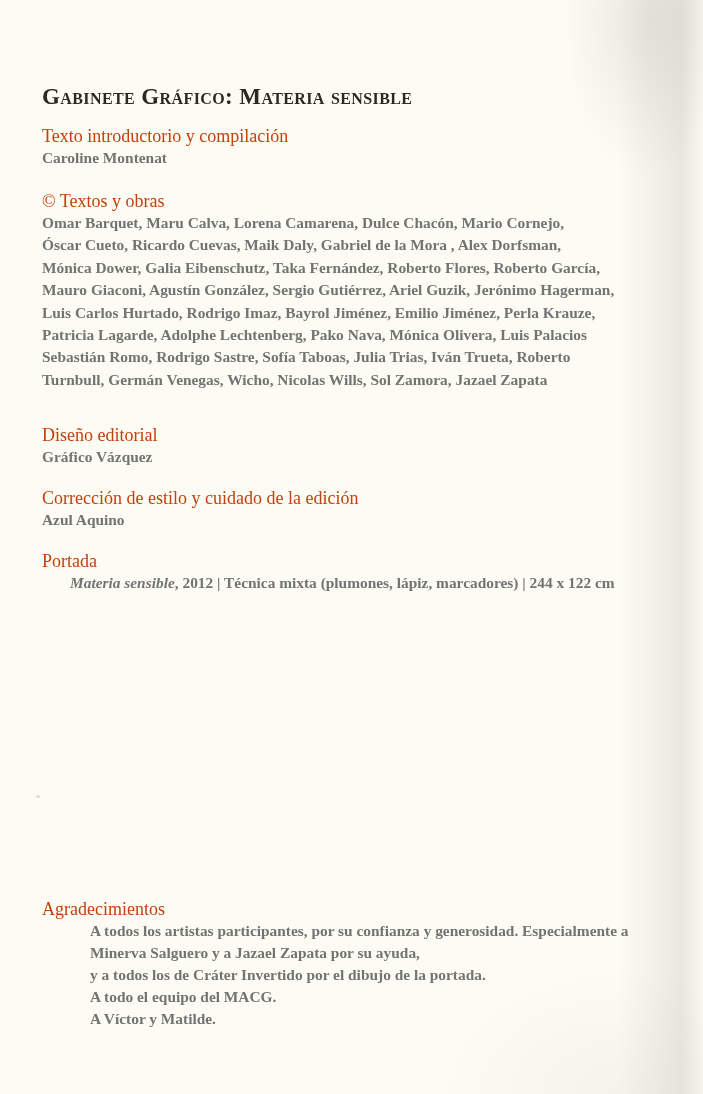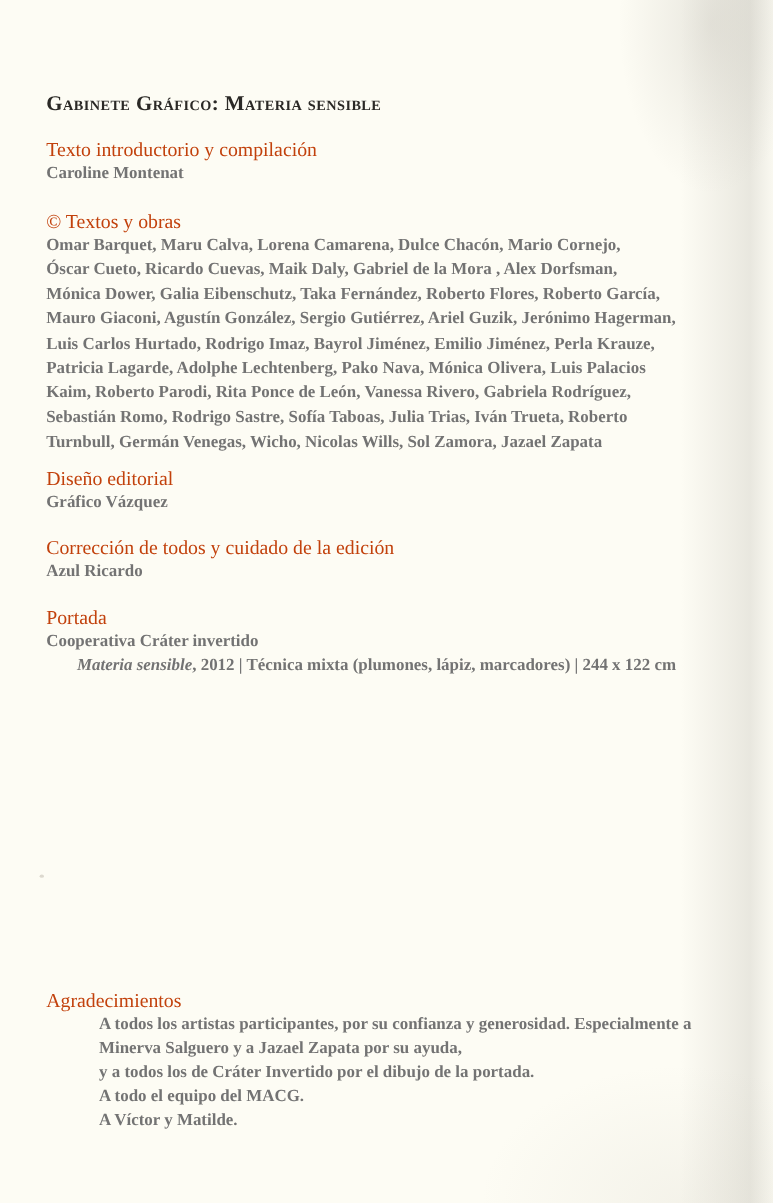--- a/index.html
+++ b/index.html
@@ -14,21 +14,21 @@
   .scan-shading {
     position: absolute; inset: 0;
     pointer-events: none;
     background:
       radial-gradient(ellipse 120px 220px at 92% 2%, rgba(150,146,136,0.20), rgba(150,146,136,0) 70%),
       radial-gradient(ellipse 260px 180px at 88% 100%, rgba(180,175,160,0.12), rgba(180,175,160,0) 70%),
       linear-gradient(to right, rgba(170,166,155,0) 88%, rgba(160,156,146,0.14) 94%, rgba(140,137,128,0.18) 97%, rgba(200,197,187,0.06) 100%);
   }
   .sec { position: absolute; left: 42px; }
   .page-title {
-    font-size: 19px;
+    font-size: 23px;
     font-weight: bold;
     font-variant: small-caps;
     letter-spacing: 0.4px;
     color: #2b2926;
     white-space: nowrap;
   }
   .label {
     font-size: 18px;
     color: #c2410c;
     line-height: 21px;
@@ -65,38 +65,36 @@
 </div>
 
 <div class="sec artists" style="top:190px;">
   <div class="label" style="line-height:22px;">© Textos y obras</div>
   <div class="bold-line">Omar Barquet, Maru Calva, Lorena Camarena, Dulce Chacón, Mario Cornejo,</div>
   <div class="bold-line">Óscar Cueto, Ricardo Cuevas, Maik Daly, Gabriel de la Mora , Alex Dorfsman,</div>
   <div class="bold-line">Mónica Dower, Galia Eibenschutz, Taka Fernández, Roberto Flores, Roberto García,</div>
   <div class="bold-line">Mauro Giaconi, Agustín González, Sergio Gutiérrez, Ariel Guzik, Jerónimo Hagerman,</div>
   <div class="bold-line">Luis Carlos Hurtado, Rodrigo Imaz, Bayrol Jiménez, Emilio Jiménez, Perla Krauze,</div>
   <div class="bold-line">Patricia Lagarde, Adolphe Lechtenberg, Pako Nava, Mónica Olivera, Luis Palacios</div>
-  <div class="bold-line">Kaim, Roberto Parodi, Rita Ponce de León, Vanessa Rivero, Gabriela Rodríguez,</div>
   <div class="bold-line">Sebastián Romo, Rodrigo Sastre, Sofía Taboas, Julia Trias, Iván Trueta, Roberto</div>
   <div class="bold-line">Turnbull, Germán Venegas, Wicho, Nicolas Wills, Sol Zamora, Jazael Zapata</div>
 </div>
 
 <div class="sec" style="top:425px;">
   <div class="label">Diseño editorial</div>
   <div class="value">Gráfico Vázquez</div>
 </div>
 
 <div class="sec" style="top:488px;">
-  <div class="label">Corrección de todos y cuidado de la edición</div>
-  <div class="value">Azul Ricardo</div>
+  <div class="label">Corrección de estilo y cuidado de la edición</div>
+  <div class="value">Azul Aquino</div>
 </div>
 
 <div class="sec" style="top:551px;">
   <div class="label">Portada</div>
-  <div class="value">Cooperativa Cráter invertido</div>
   <div class="bold-line"><span class="italic">Materia sensible</span><span>, 2012 | Técnica mixta (plumones, lápiz, marcadores) | 244 x 122 cm</span></div>
 </div>
 
 <div class="sec ack" style="top:898px;">
   <div class="label" style="line-height:22px;">Agradecimientos</div>
   <div class="bold-line">A todos los artistas participantes, por su confianza y generosidad. Especialmente a</div>
   <div class="bold-line">Minerva Salguero y a Jazael Zapata por su ayuda,</div>
   <div class="bold-line">y a todos los de Cráter Invertido por el dibujo de la portada.</div>
   <div class="bold-line">A todo el equipo del MACG.</div>
   <div class="bold-line">A Víctor y Matilde.</div>

